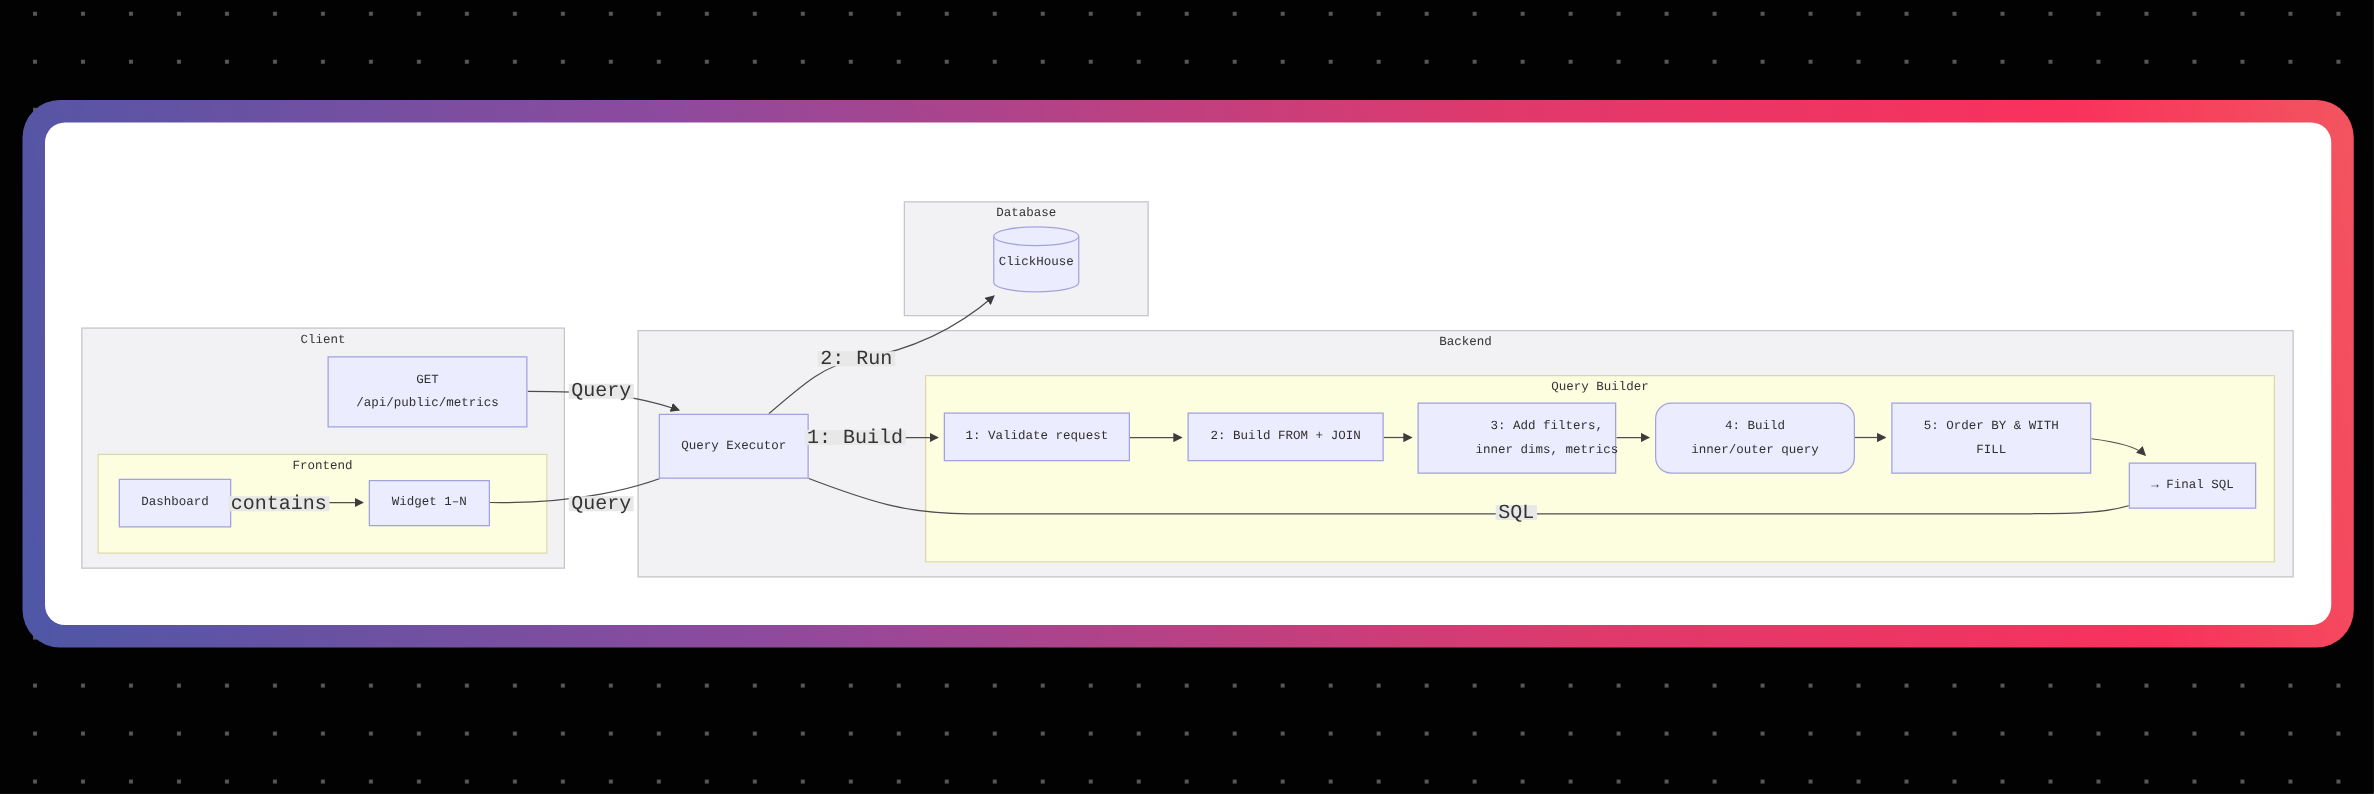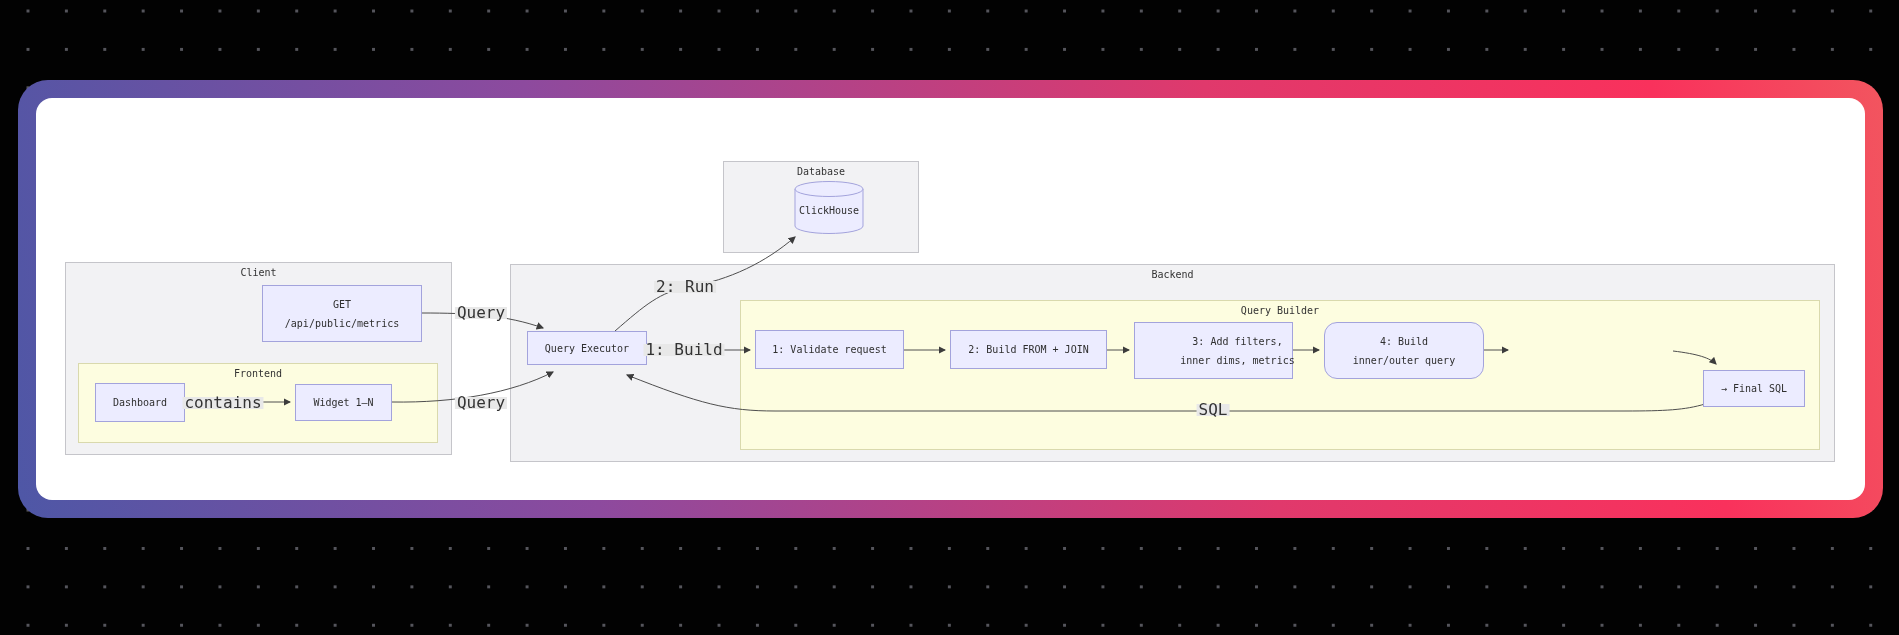--- a/index.html
+++ b/index.html
@@ -17,21 +17,21 @@
     background-position:8.8px -8.2px;
   }
   .gradient-card {
     position:absolute; left:18px; top:80px; width:1865px; height:438px;
     border-radius:30px; padding:18px;
     background:linear-gradient(80deg,#4e57a6 0%,#8d4a9e 30%,#e0396c 65%,#f9315c 88%,#f2555f 100%);
   }
   .white-card {
     width:100%; height:100%; background:#ffffff; border-radius:16px;
   }
-  .diagram { position:absolute; inset:0; }
+  .diagram { position:absolute; inset:0;font-family:Liberation Mono, monospace; }
   .cluster {
     position:absolute; background:#f2f2f4; border:1px solid #c5c5ca;
   }
   .cluster.yellow { background:#fdfde0; border-color:#d9d9ad; }
   .cluster-title {
     position:absolute; top:4px; left:0; right:0; text-align:center;
     font-size:10px; color:#333; letter-spacing:0;
   }
   .node {
     position:absolute; background:#ececff; border:1px solid #a3a3dc;
@@ -109,36 +109,40 @@
 
     <div class="node" style="left:262px;top:285px;width:160px;height:57px;">
       <span>GET</span>
       <span>/api/public/metrics</span>
     </div>
 
     <div class="node" style="left:95px;top:383px;width:90px;height:39px;">Dashboard</div>
 
     <div class="node" style="left:295px;top:384px;width:97px;height:37px;">Widget 1–N</div>
 
-    <div class="node" style="left:527px;top:331px;width:120px;height:34px;text-align:right;">Query Executor</div>
+    <div class="node" style="left:527px;top:331px;width:120px;height:52px;text-align:right;">Query Executor</div>
 
     <div class="node" style="left:755px;top:330px;width:149px;height:39px;">1: Validate request</div>
 
     <div class="node" style="left:950px;top:330px;width:157px;height:39px;">2: Build FROM + JOIN</div>
 
     <div class="node" style="left:1134px;top:322px;width:159px;height:57px;padding-left:48px;">
       <span>3: Add filters,</span>
       <span>inner dims, metrics</span>
     </div>
 
     <div class="node" style="left:1324px;top:322px;width:160px;height:57px;border-radius:13px;">
       <span>4: Build</span>
       <span>inner/outer query</span>
     </div>
 
+    <div class="node" style="left:1513px;top:322px;width:160px;height:57px;">
+      <span>5: Order BY &amp; WITH</span>
+      <span>FILL</span>
+    </div>
 
     <div class="node" style="left:1703px;top:370px;width:102px;height:37px;text-align:right;">→ Final SQL</div>
 
     <div class="edge-label" style="left:223px;top:403px;">contains</div>
     <div class="edge-label" style="left:481px;top:313px;">Query</div>
     <div class="edge-label" style="left:481px;top:403px;">Query</div>
     <div class="edge-label" style="left:685px;top:287px;">2: Run</div>
     <div class="edge-label" style="left:684px;top:350px;">1: Build</div>
     <div class="edge-label" style="left:1213px;top:410px;">SQL</div>
 

